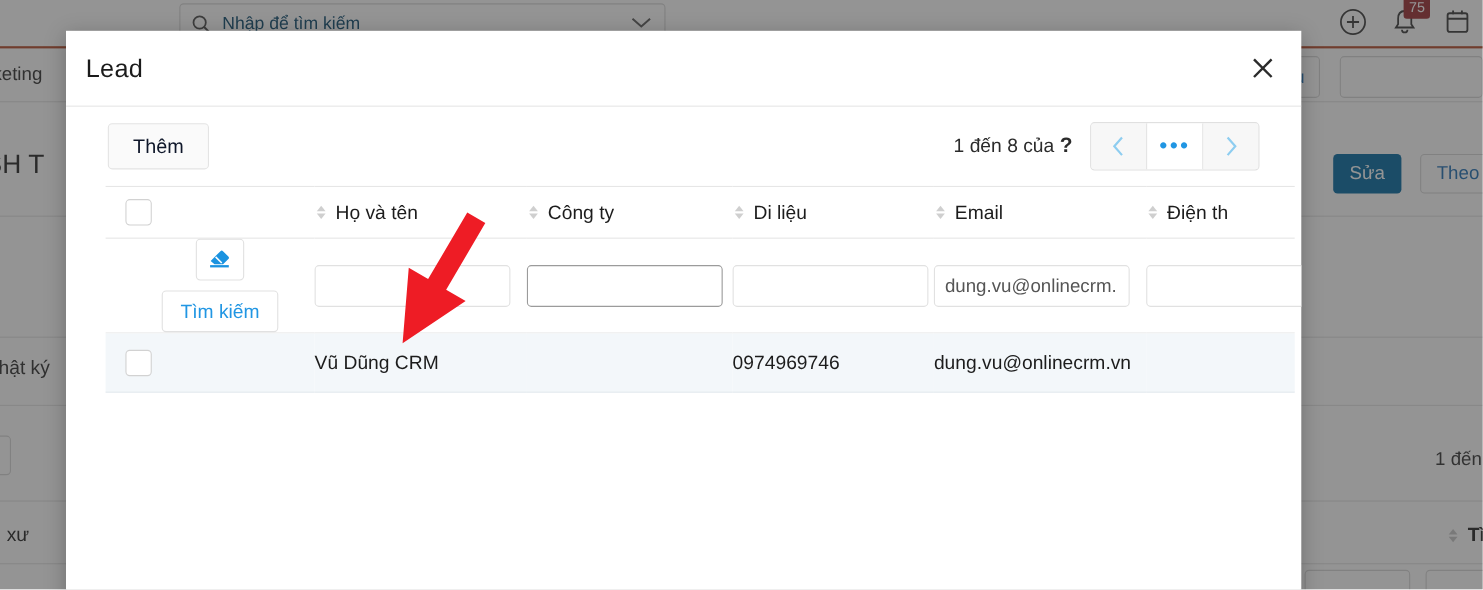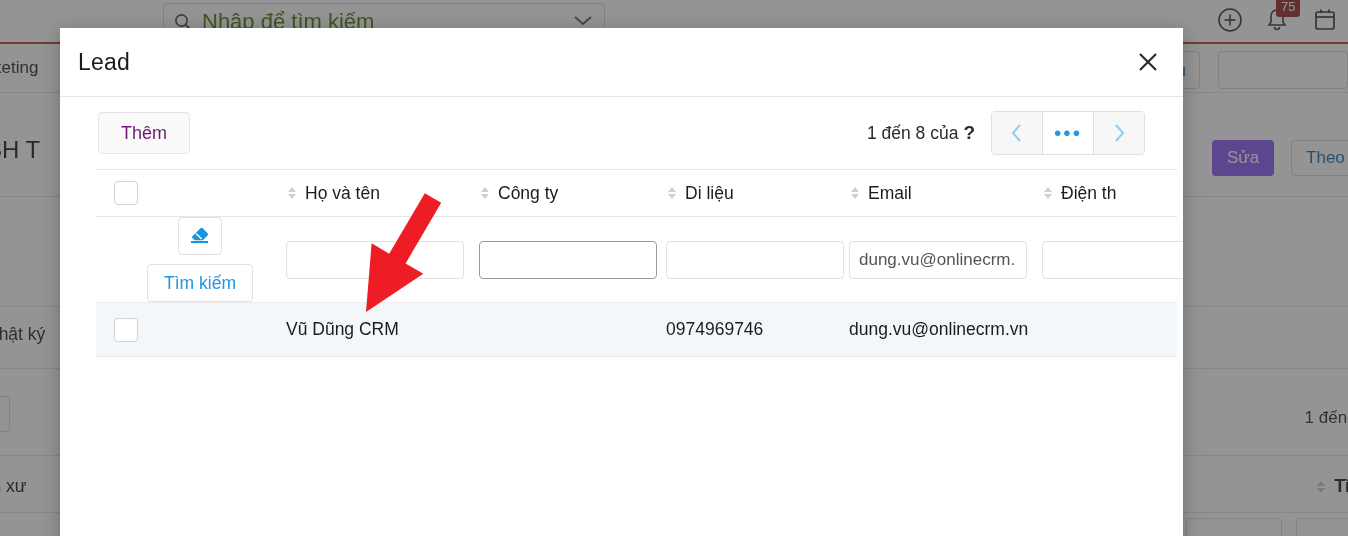--- a/index.html
+++ b/index.html
@@ -42,22 +42,22 @@
     align-items: center;
     padding: 0 10px;
     box-sizing: border-box;
   }
   .bg-search .mag {
     width: 18px; height: 18px;
     flex: 0 0 auto;
     margin-right: 10px;
   }
   .bg-search .ph {
-    font-size: 22px;
-    color: #4d7c0f;
+    font-size: 16px;
+    color: #0c4a6e;
     flex: 1 1 auto;
     white-space: nowrap;
   }
   .bg-search .chev { flex: 0 0 auto; }
 
   .topicons {
     position: absolute;
     top: 6px;
     right: 8px;
     display: flex;
@@ -120,21 +120,21 @@
     position: absolute;
     left: -30px; top: 136px;
     font-size: 24px;
     color: #222;
     white-space: nowrap;
   }
   .bg-edit {
     position: absolute;
     right: 74px; top: 140px;
     width: 62px; height: 36px;
-    background: #8b5cf6;
+    background: #0369a1;
     color: #fff;
     border-radius: 4px;
     font-size: 17px;
     display: flex; align-items: center; justify-content: center;
   }
   .bg-follow {
     position: absolute;
     right: -26px; top: 140px;
     height: 36px;
     border: 1px solid #d7d7d7;
@@ -253,21 +253,21 @@
     display: flex;
     align-items: center;
   }
   .btn-add {
     height: 42px;
     min-width: 92px;
     padding: 0 16px;
     background: #fafafa;
     border: 1px solid #e4e4e4;
     border-radius: 4px;
-    color: #701a75;
+    color: #0f172a;
     font-size: 18px;
     display: flex; align-items: center; justify-content: center;
     box-sizing: border-box;
   }
   .pager {
     margin-left: auto;
     display: flex;
     align-items: center;
     gap: 16px;
   }

